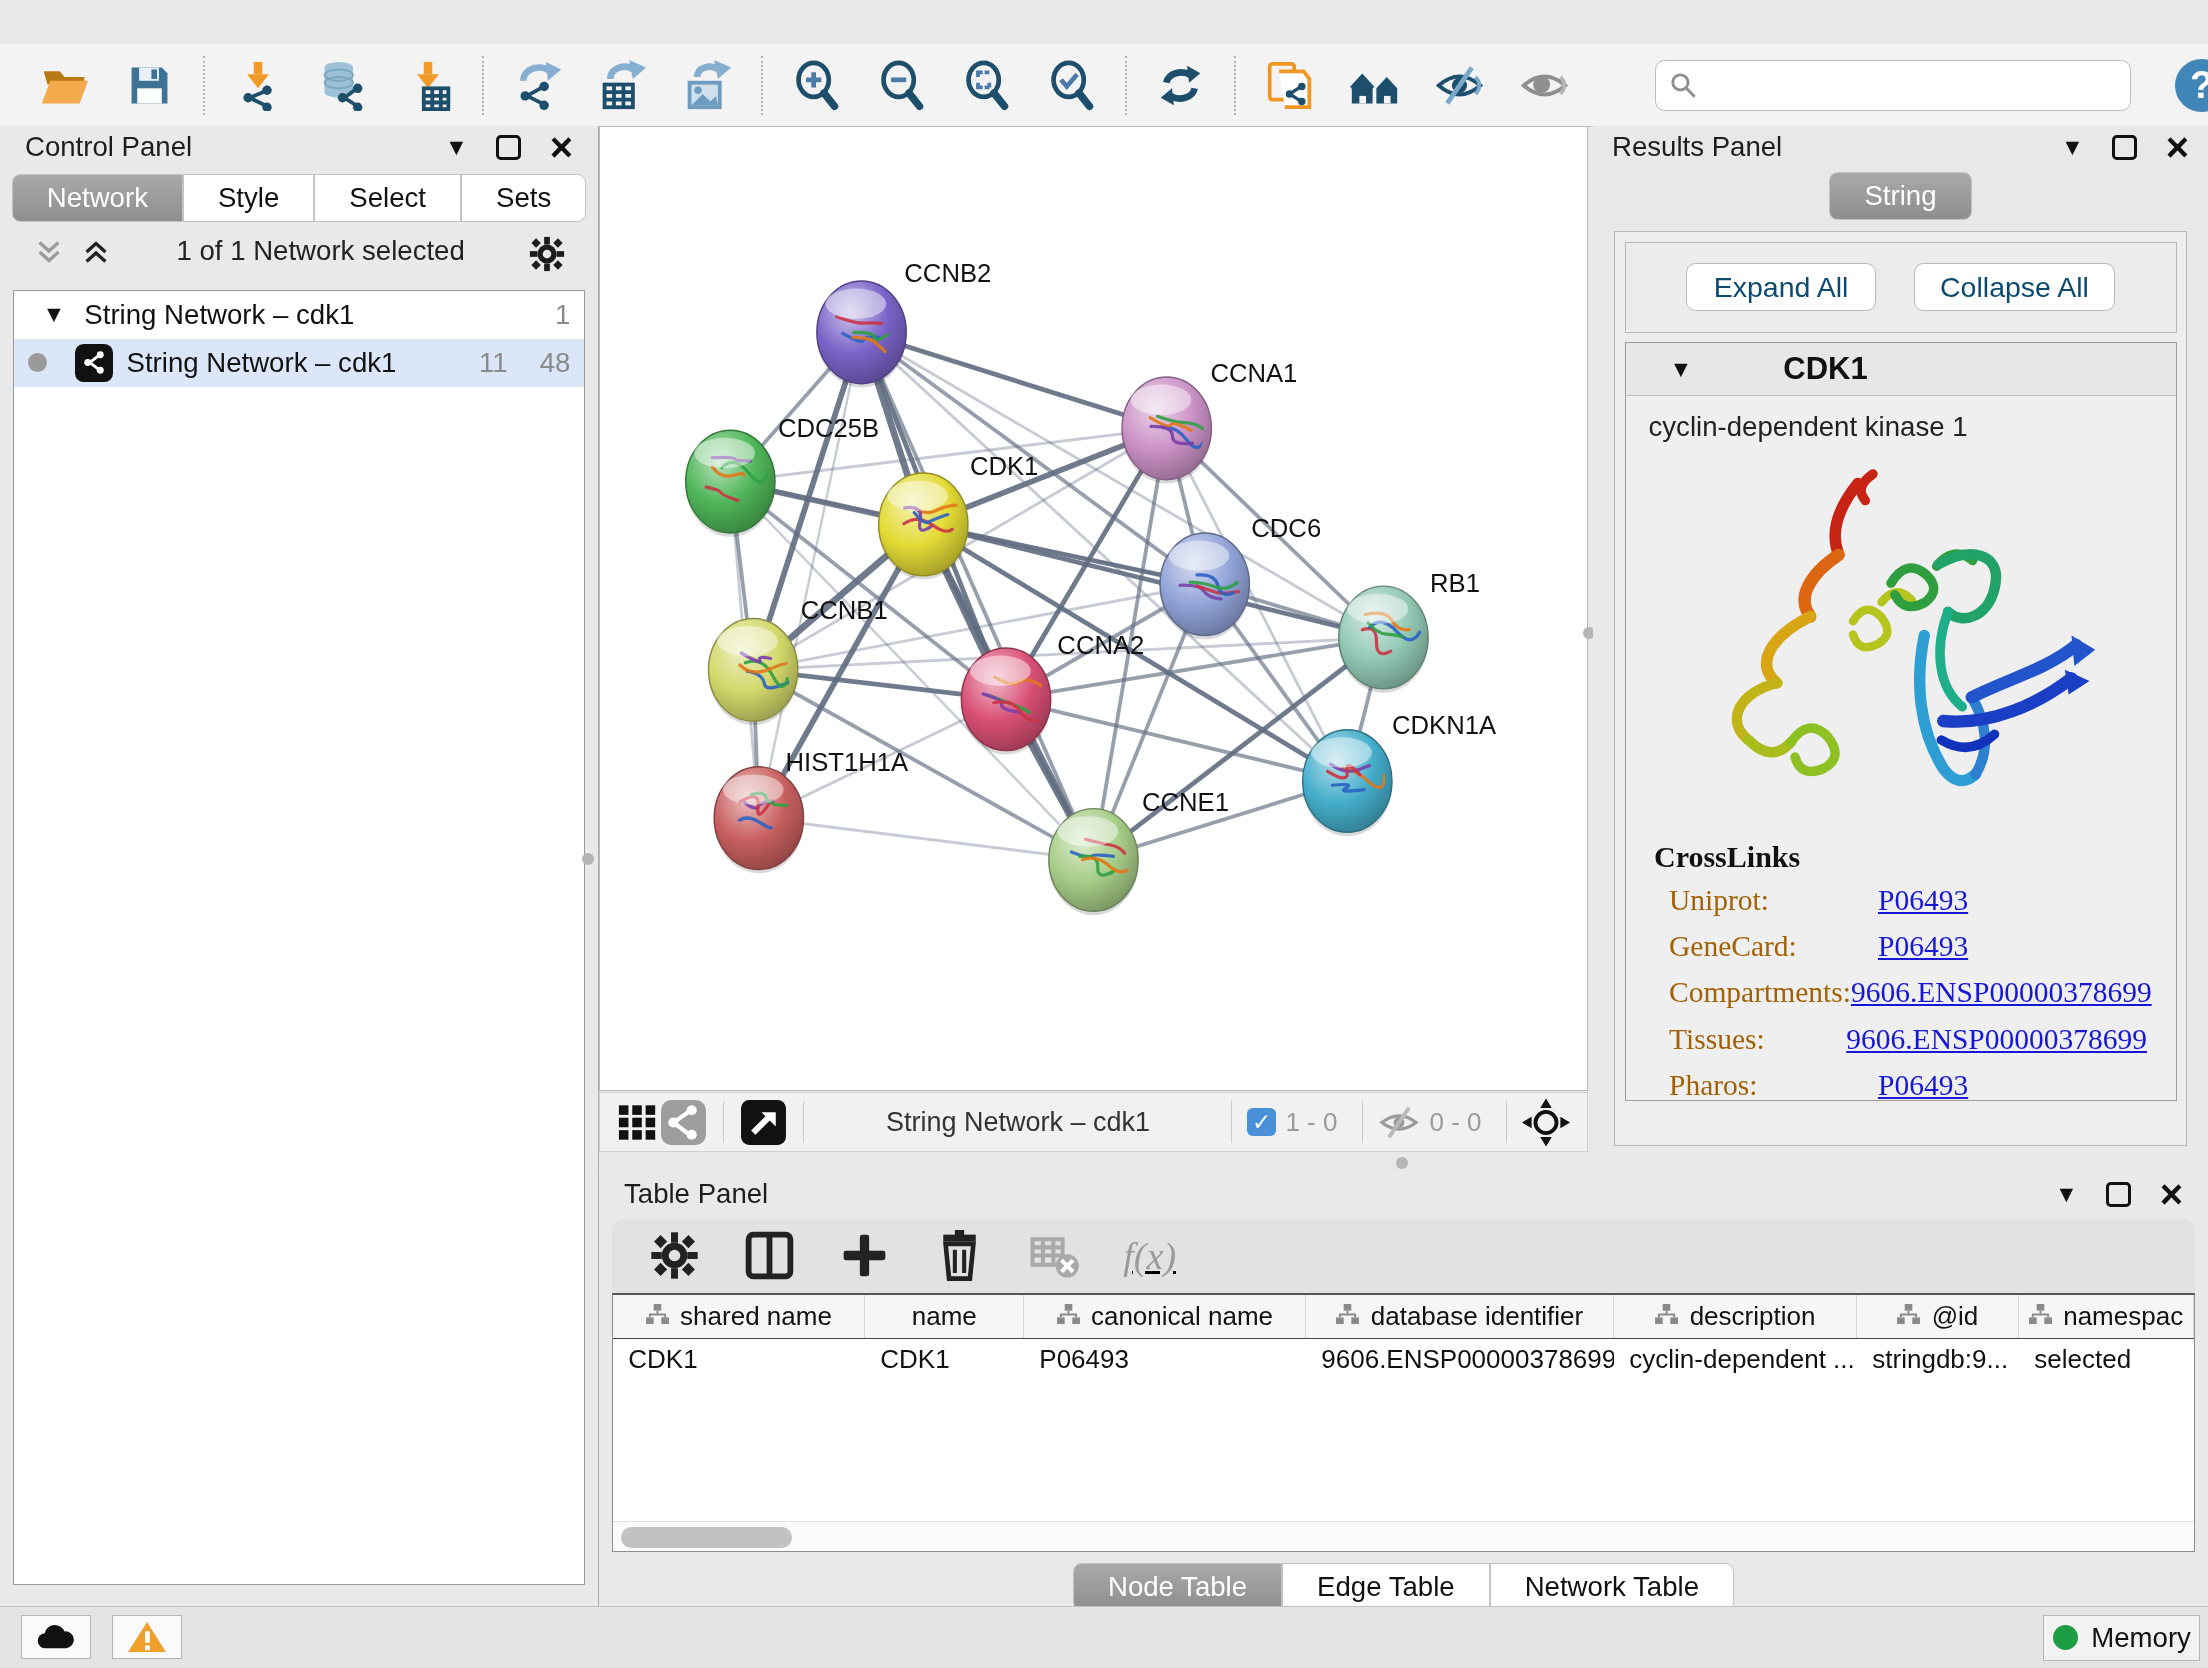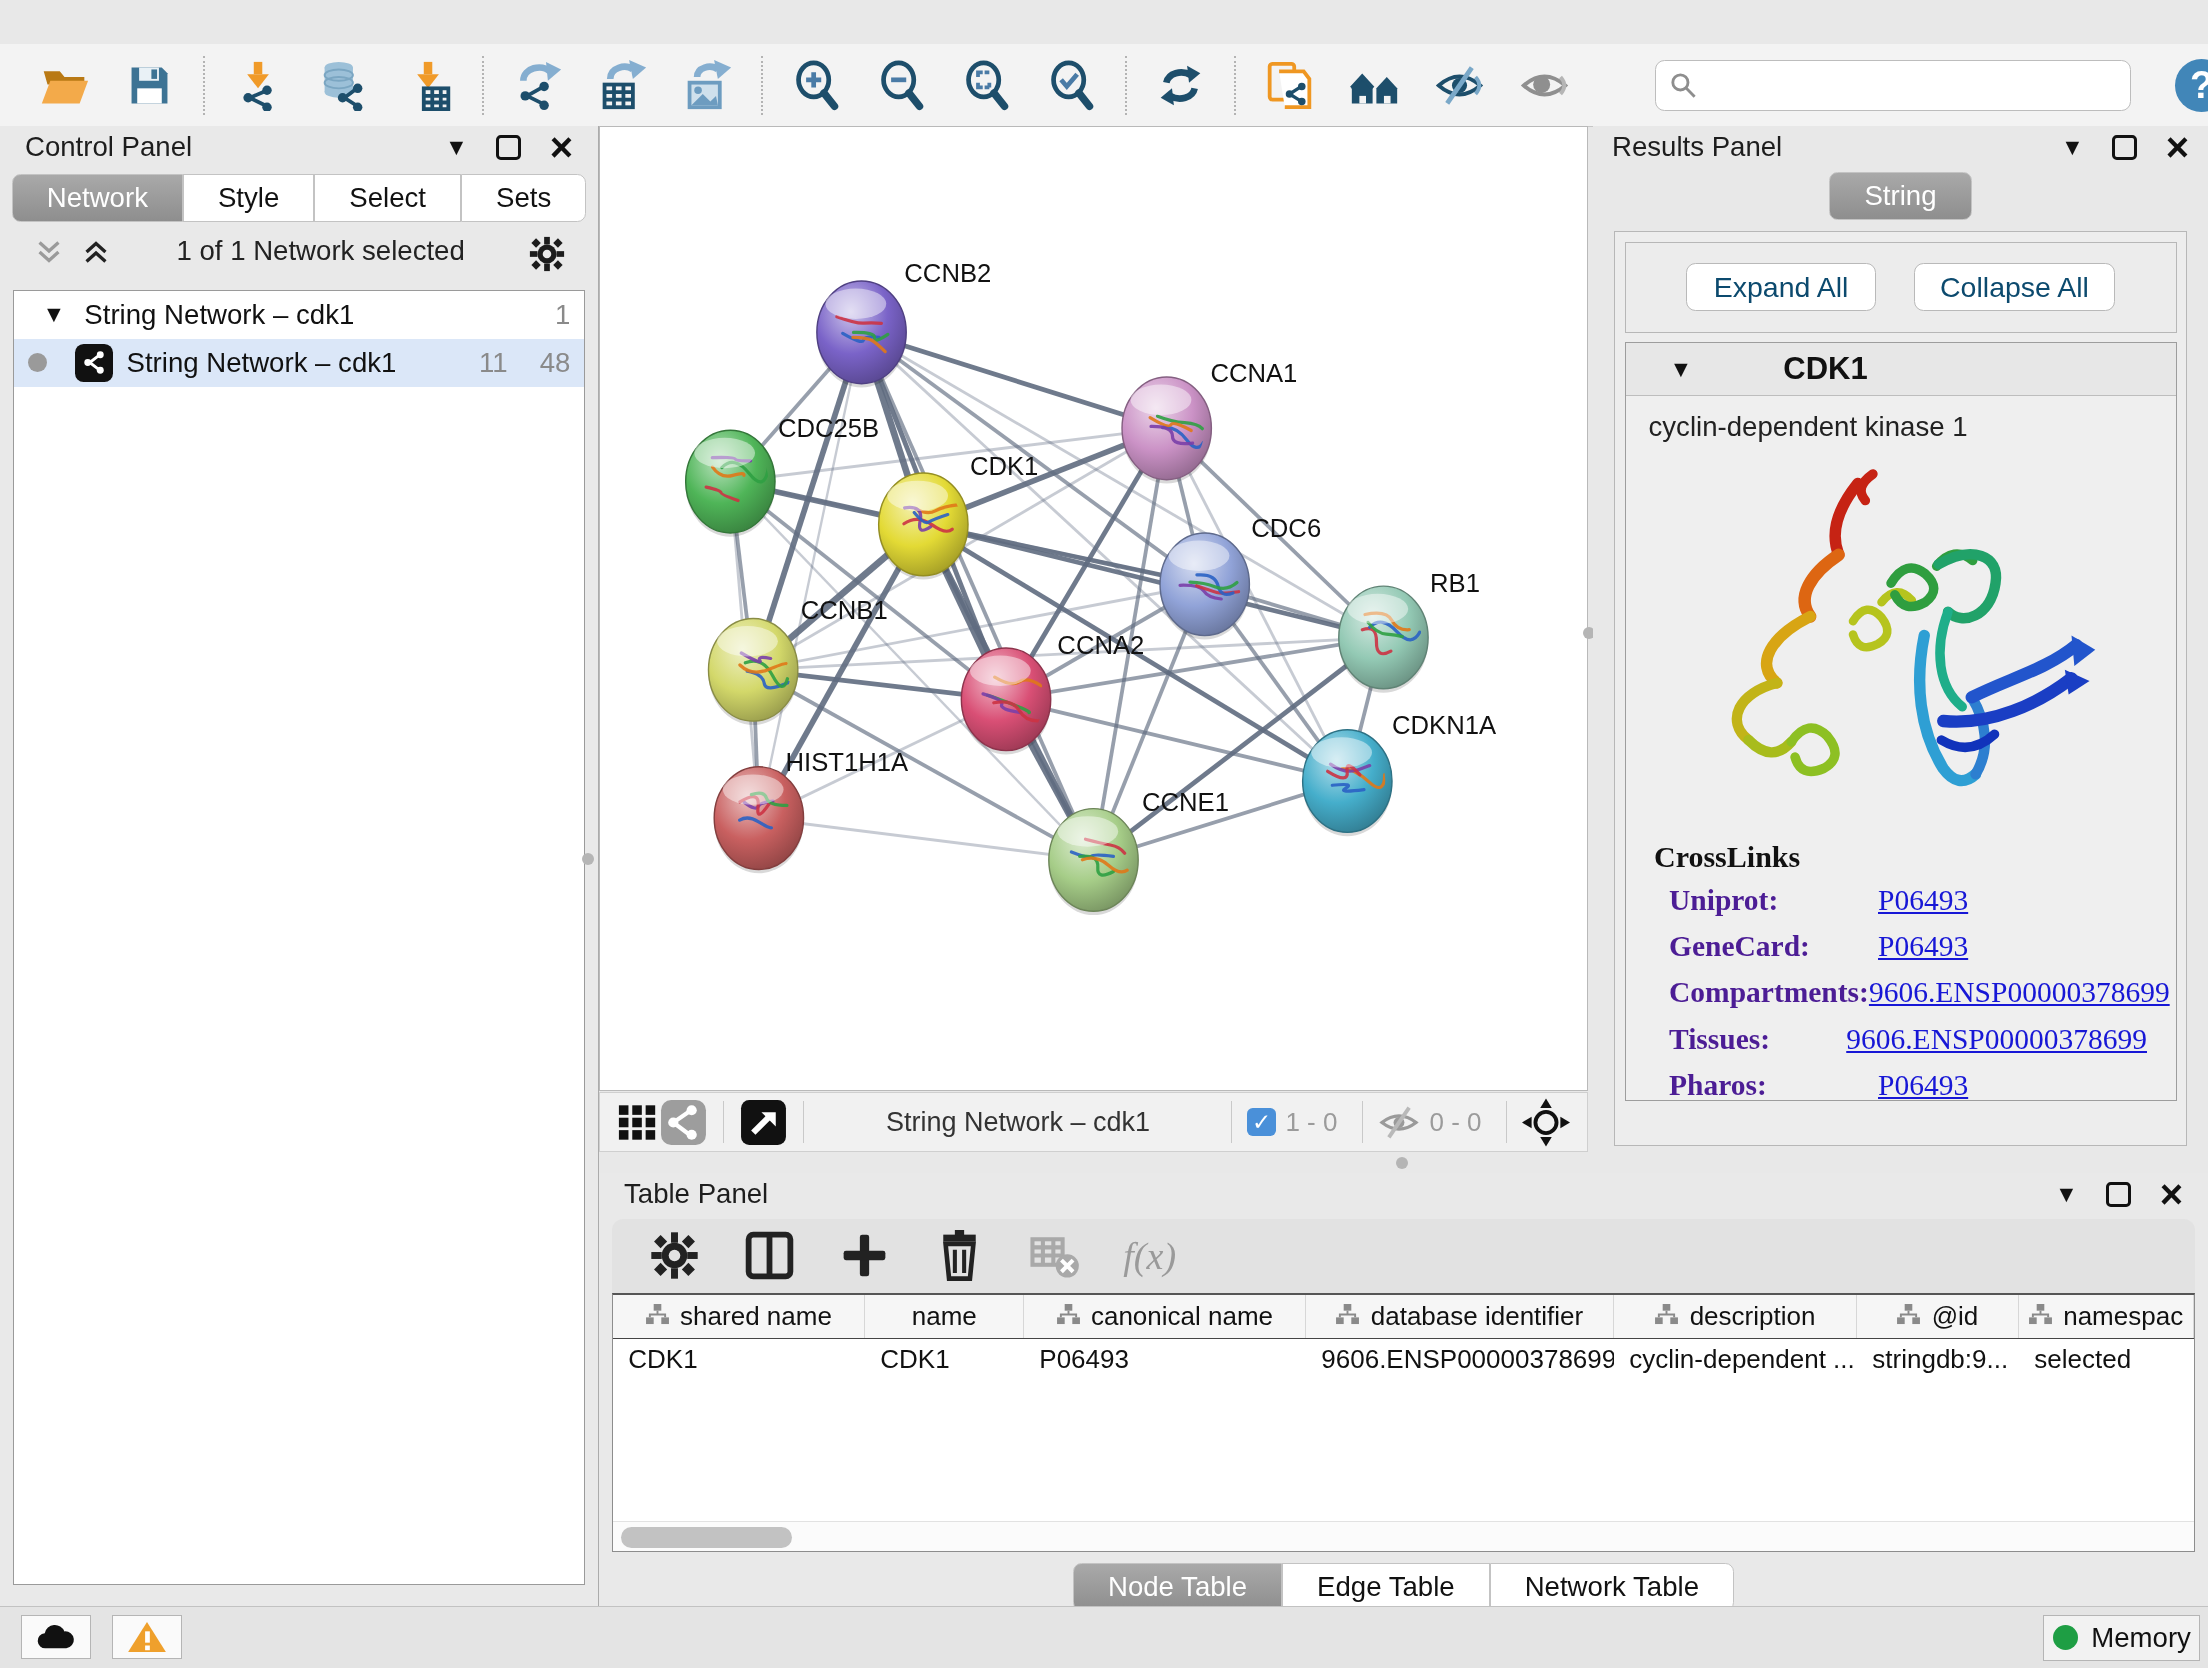--- a/index.html
+++ b/index.html
@@ -76,27 +76,27 @@
   .rp-btn { min-width:190px; height:48px; background:#fff; border:1px solid #b9b9b9; border-radius:9.5px;
     font-size:28.5px; color:#0c4a6e; display:flex; align-items:center; justify-content:center; padding:0 25px; }
   #rp-content { margin-top:9.5px; border:1px solid #9d9d9d; background:#efefef; height:759px; overflow:hidden; }
   #cdk1-header { height:53px; background:#e7e7e7; border-bottom:1px solid #bdbdbd; display:flex; align-items:center; padding:0 44px; }
   #cdk1-title { font-size:31px; font-weight:bold; color:#111; margin-left:91px; }
   #cdk1-desc { font-size:27.6px; color:#222; padding:15px 23px 3.8px 23px; }
   #protein-img { display:block; margin:7.6px auto 0 auto; }
   #crosslinks { font-family:"Liberation Serif", serif; padding:5.7px 28.5px; }
   #crosslinks-title { font-size:30px; font-weight:bold; color:#111; margin-bottom:9.5px; }
   .cl-row { display:flex; font-size:29.5px; margin-bottom:13.3px; }
-  .cl-label { width:224px; color:#4c1d95; padding-left:15px;font-weight:bold; }
+  .cl-label { width:224px; color:#a16207; padding-left:15px; }
   .cl-value { color:#1717d6; text-decoration:underline; }
 
   
   #table-panel { position:absolute; left:599px; top:1173px; width:1609px; height:434px; background:#e9e9e9; }
   #tp-toolbar { margin:3.8px 13.3px 0 13.3px; height:74px; background:#e2e2e2; border-radius:11.4px 11.4px 0 0;
-    display:flex; align-items:center; gap:42px; padding:0 36px; }
+    display:flex; align-items:center; gap:42px; padding:0 36px;text-decoration:underline; }
   #tp-table { margin:0 13.3px; background:#fff; border:1.9px solid #8d8d8d; border-top:2.9px solid #555; height:259px; position:relative; }
   #tp-headrow { display:flex; height:44px; background:#f6f6f6; border-bottom:1.9px solid #444; }
   .th { display:flex; align-items:center; justify-content:center; gap:11.4px; font-size:26px; color:#111; border-right:1px solid #d7d7d7; overflow:hidden; white-space:nowrap; }
   #tp-datarow { display:flex; height:44px; }
   .td { font-size:26px; color:#111; padding:5.7px 0 0 15px; overflow:hidden; white-space:nowrap; }
   #tp-hscroll { position:absolute; left:0; bottom:0; width:100%; height:30px; background:#fbfbfb; border-top:1px solid #e2e2e2; }
   #tp-thumb { position:absolute; left:7.6px; top:4.8px; width:171px; height:21px; border-radius:10.5px; background:#c2c2c2; }
   #tp-tabs { display:flex; justify-content:center; margin-top:11.4px; }
   #tp-tabs .mac-tab:first-child { border-radius:8.6px 0 0 8.6px; }
   #tp-tabs .mac-tab:last-child { border-radius:0 8.6px 8.6px 0; }

